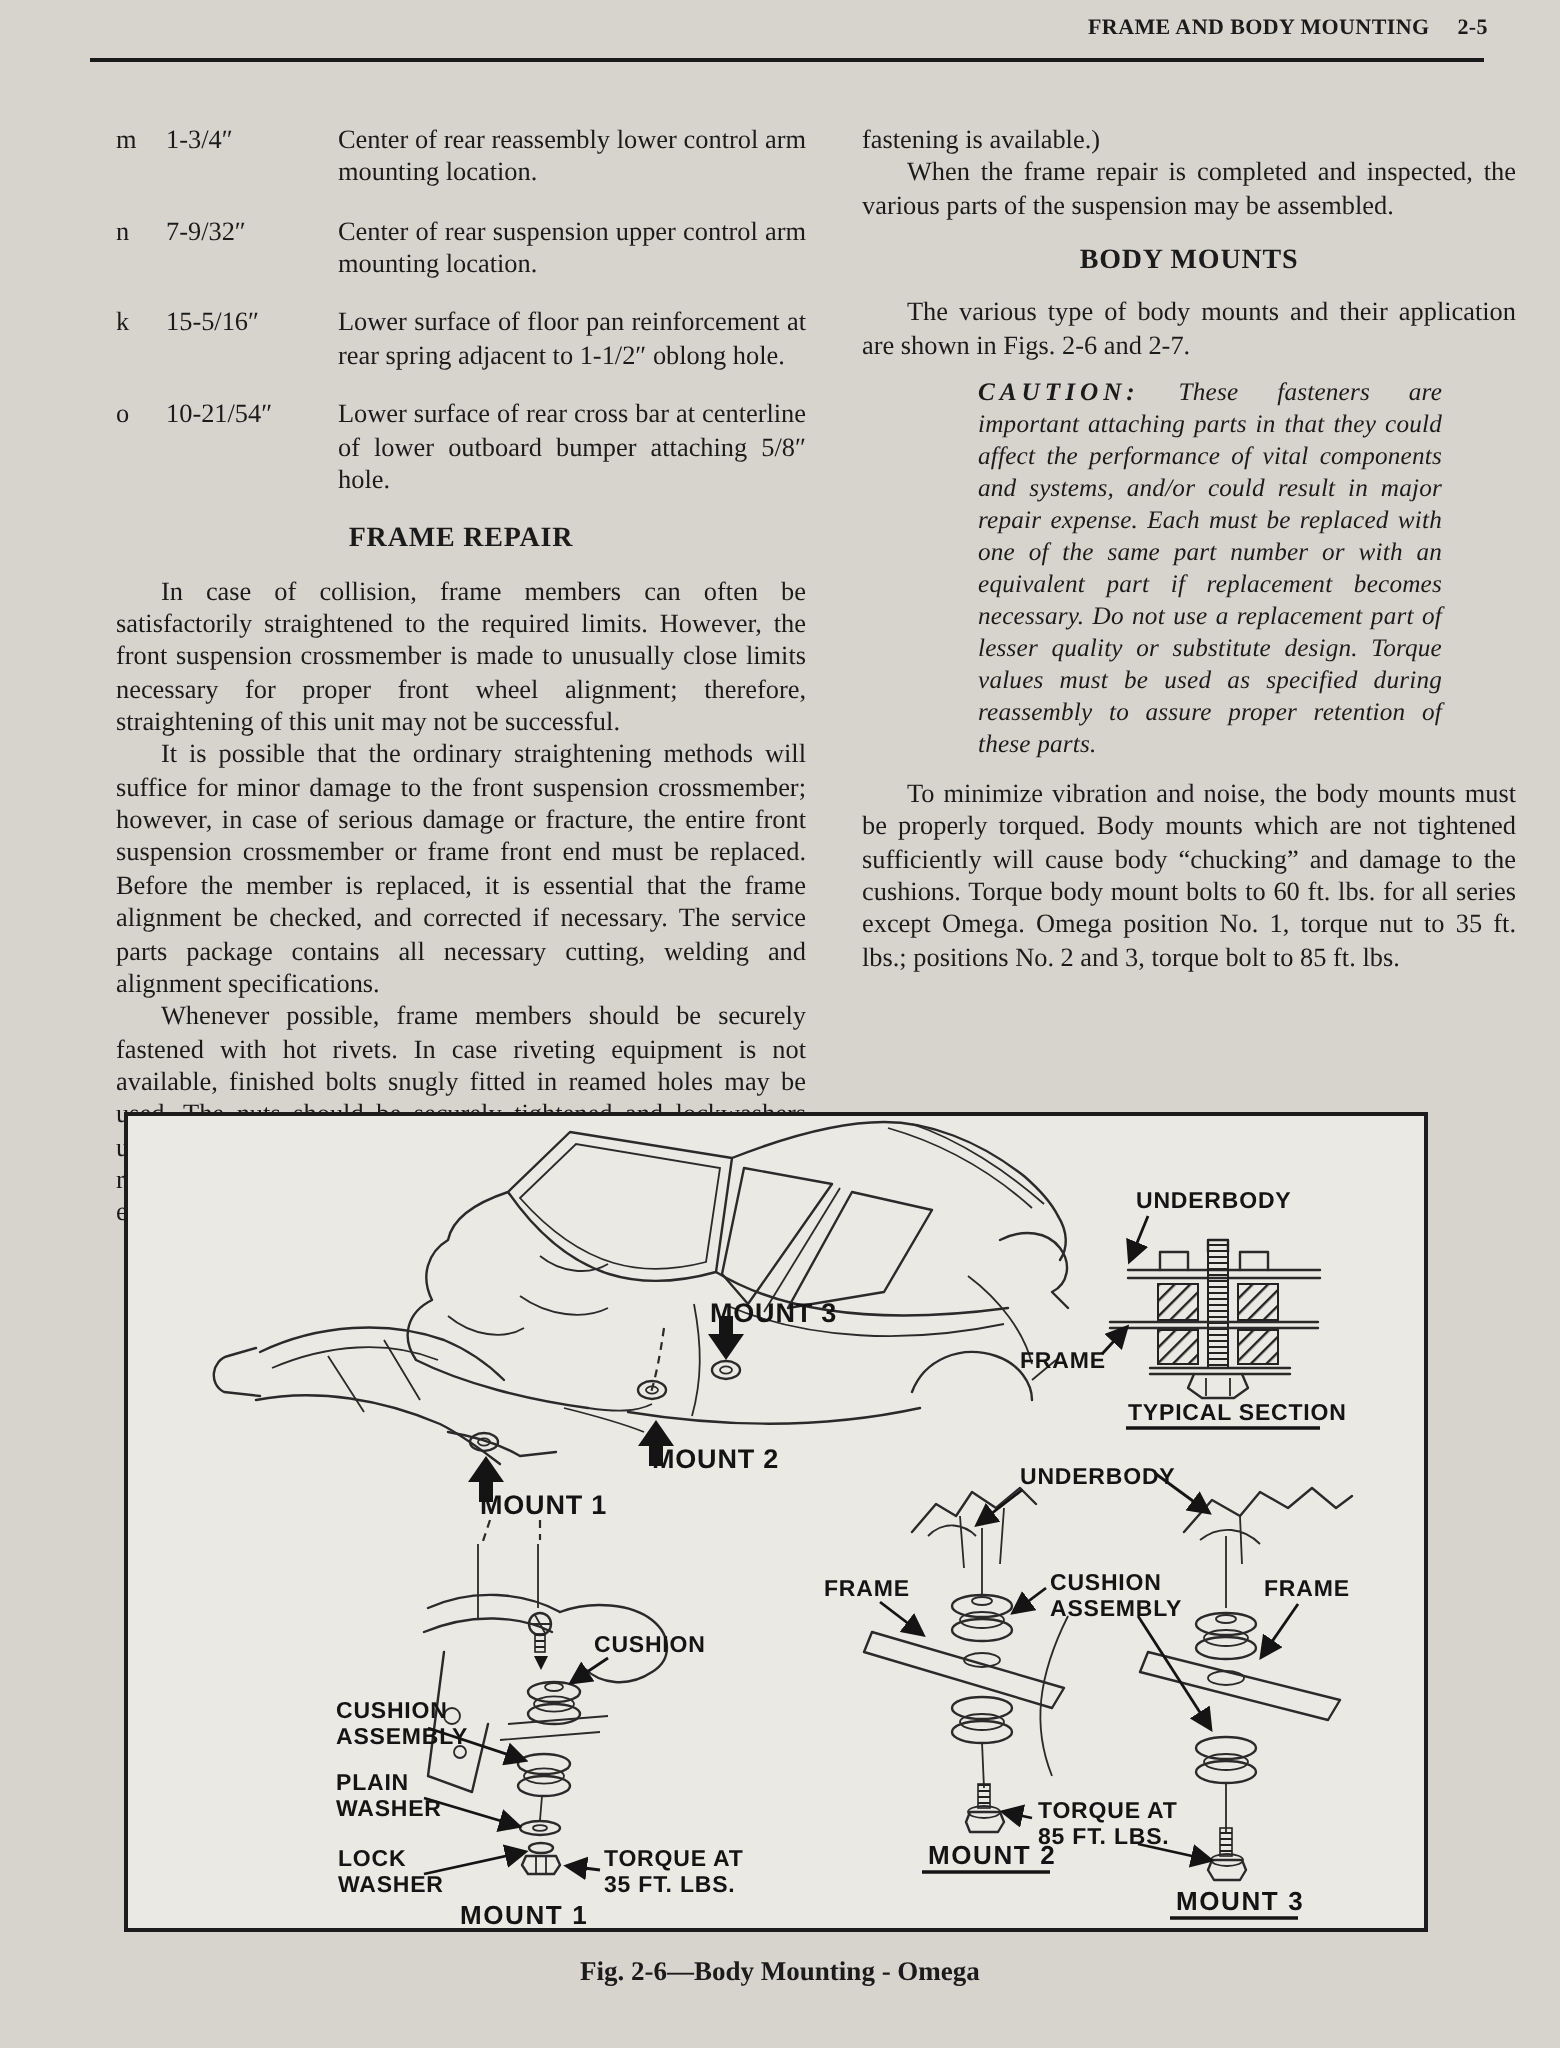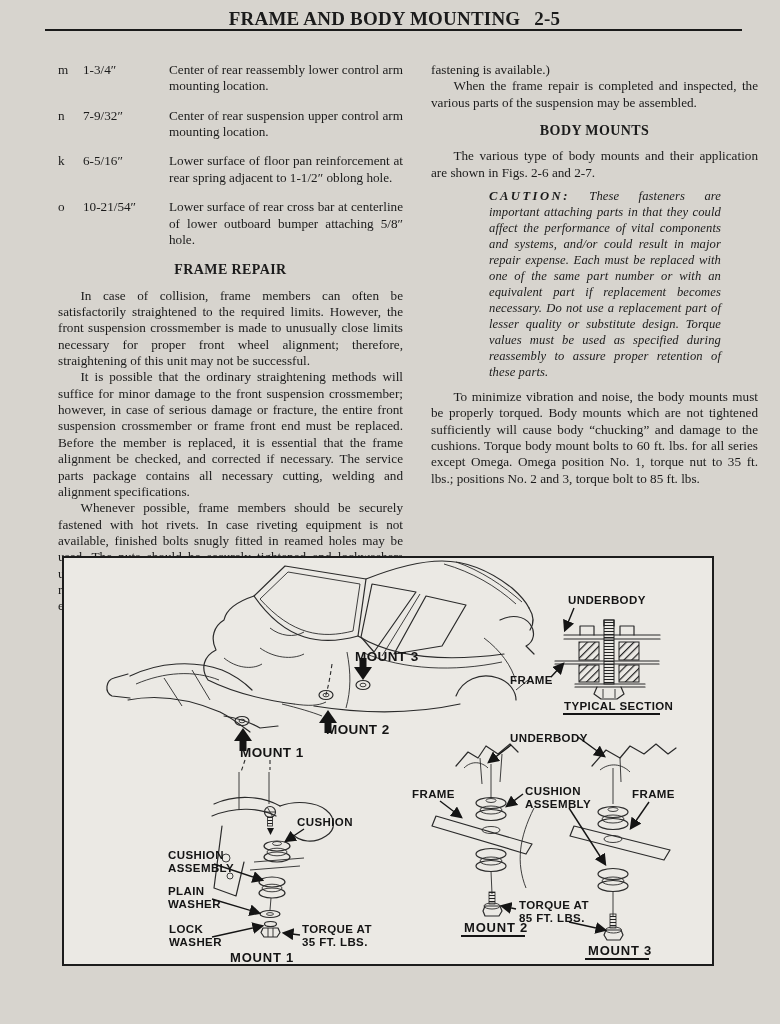--- a/index.html
+++ b/index.html
@@ -7,21 +7,21 @@
   }
   html,body{margin:0;padding:0;background:#9a9892;}
   .page{
     position:relative; width:780px; height:1024px; margin:0 auto;
     background:var(--paper); color:var(--ink);
     font-family:"Liberation Serif", serif; overflow:hidden;
     box-sizing:border-box;
   }
   .header{
     position:absolute; top:8px; left:45px; right:36px;
-    text-align:center; font-weight:bold; font-size:19px; letter-spacing:.2px;
+    text-align:right; font-weight:bold; font-size:11px; letter-spacing:.2px;
   }
   .header .pageno{margin-left:14px;}
   .rule{
     position:absolute; top:29px; left:45px; right:38px;
     border-top:2.2px solid var(--rule); height:0;
   }
   .columns{
     position:absolute; top:62px; left:58px; width:700px;
     display:flex; gap:28px;
   }
@@ -80,21 +80,21 @@
         <span class="value">1-3/4″</span>
         <span class="desc">Center of rear reassembly lower control arm mounting location.</span>
       </div>
       <div class="spec-item">
         <span class="letter">n</span>
         <span class="value">7-9/32″</span>
         <span class="desc">Center of rear suspension upper control arm mounting location.</span>
       </div>
       <div class="spec-item">
         <span class="letter">k</span>
-        <span class="value">6-5/16″</span>
+        <span class="value">15-5/16″</span>
         <span class="desc">Lower surface of floor pan reinforcement at rear spring adjacent to 1-1/2″ oblong hole.</span>
       </div>
       <div class="spec-item">
         <span class="letter">o</span>
         <span class="value">10-21/54″</span>
         <span class="desc">Lower surface of rear cross bar at centerline of lower outboard bumper attaching 5/8″ hole.</span>
       </div>
 
       <h3 class="sect">FRAME REPAIR</h3>
       <p class="ind">In case of collision, frame members can often be satisfactorily straightened to the required limits. However, the front suspension crossmember is made to unusually close limits necessary for proper front wheel alignment; therefore, straightening of this unit may not be successful.</p>
@@ -322,14 +322,15 @@
         <text class="lbl" x="348" y="240">FRAME</text>
         <text class="lbl" x="461" y="237">CUSHION</text>
         <text class="lbl" x="461" y="250">ASSEMBLY</text>
         <text class="lbl" x="568" y="240">FRAME</text>
         <text class="lbl" x="455" y="351">TORQUE AT</text>
         <text class="lbl" x="455" y="364">85 FT. LBS.</text>
       </g>
     </svg>
   </div>
 
+  <div class="fig-caption">Fig. 2-6—Body Mounting - Omega</div>
 
 </div>
 
 </body></html>

